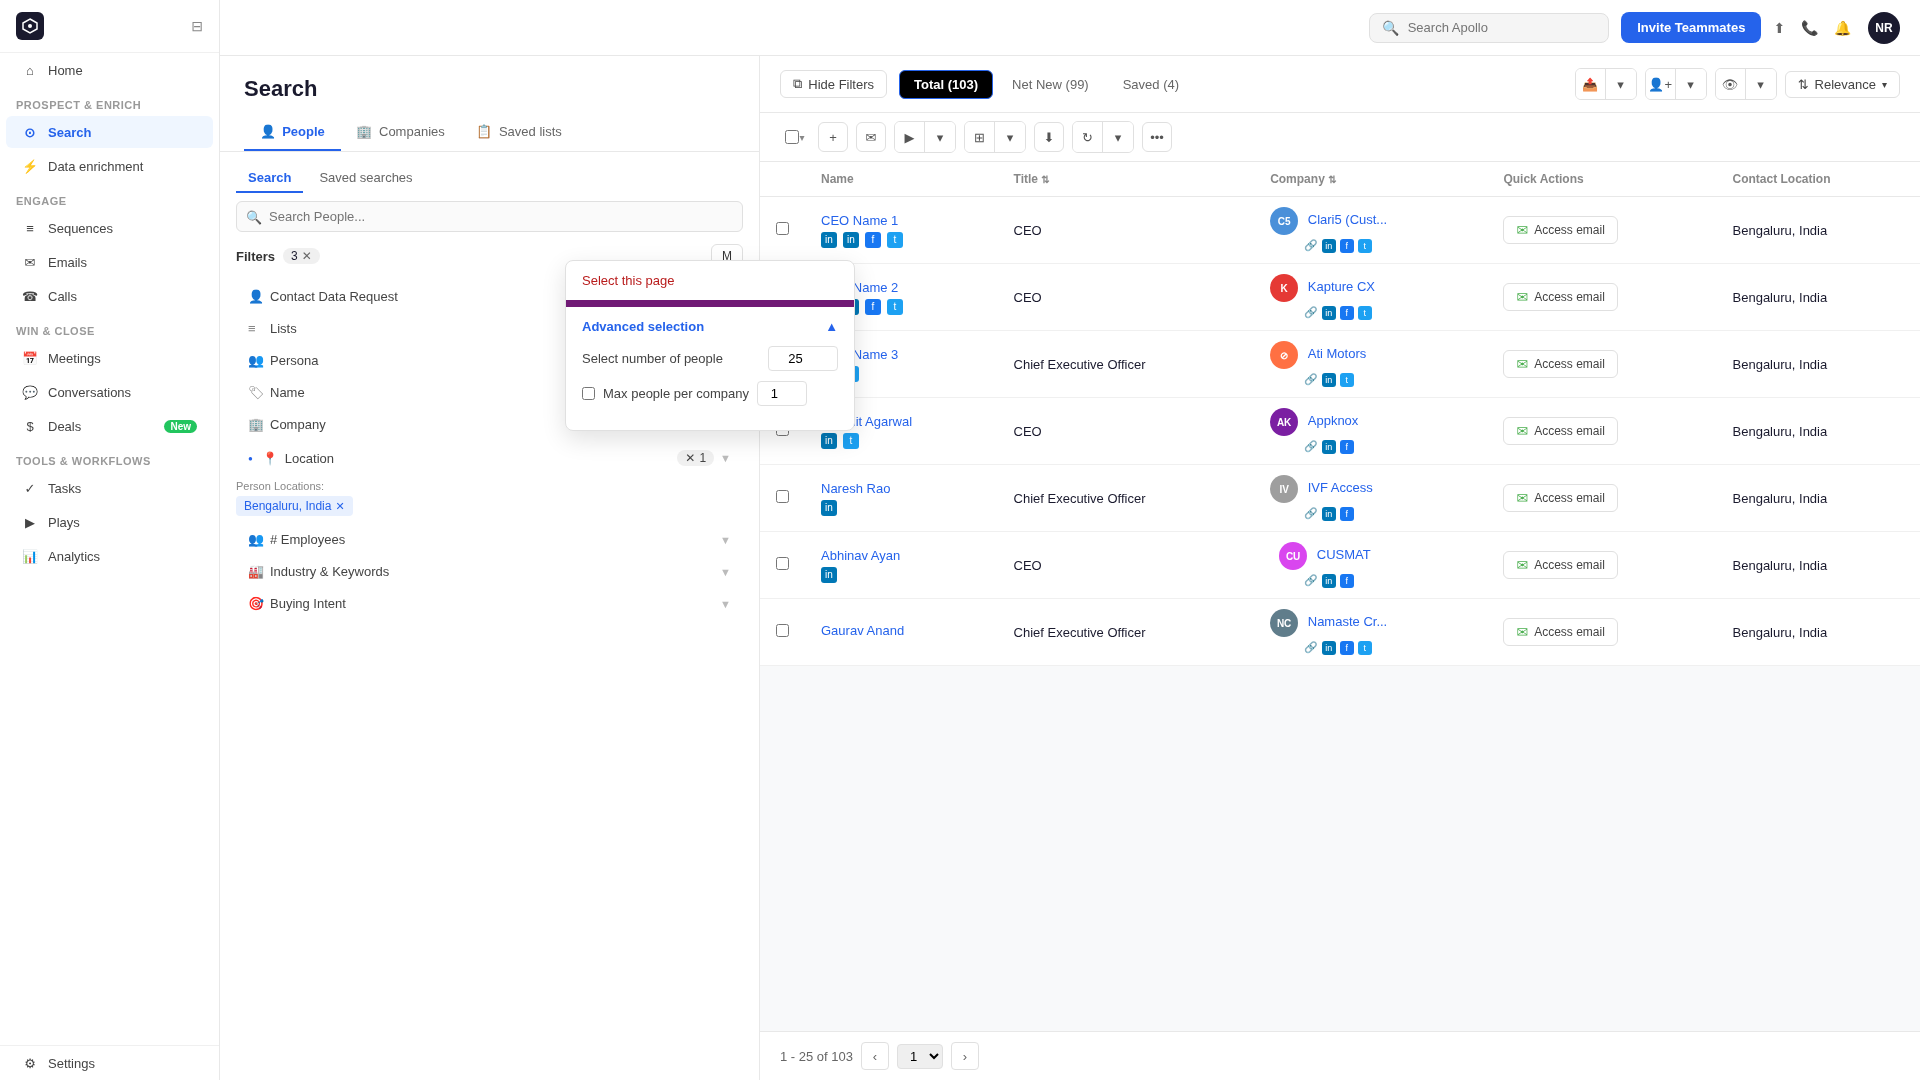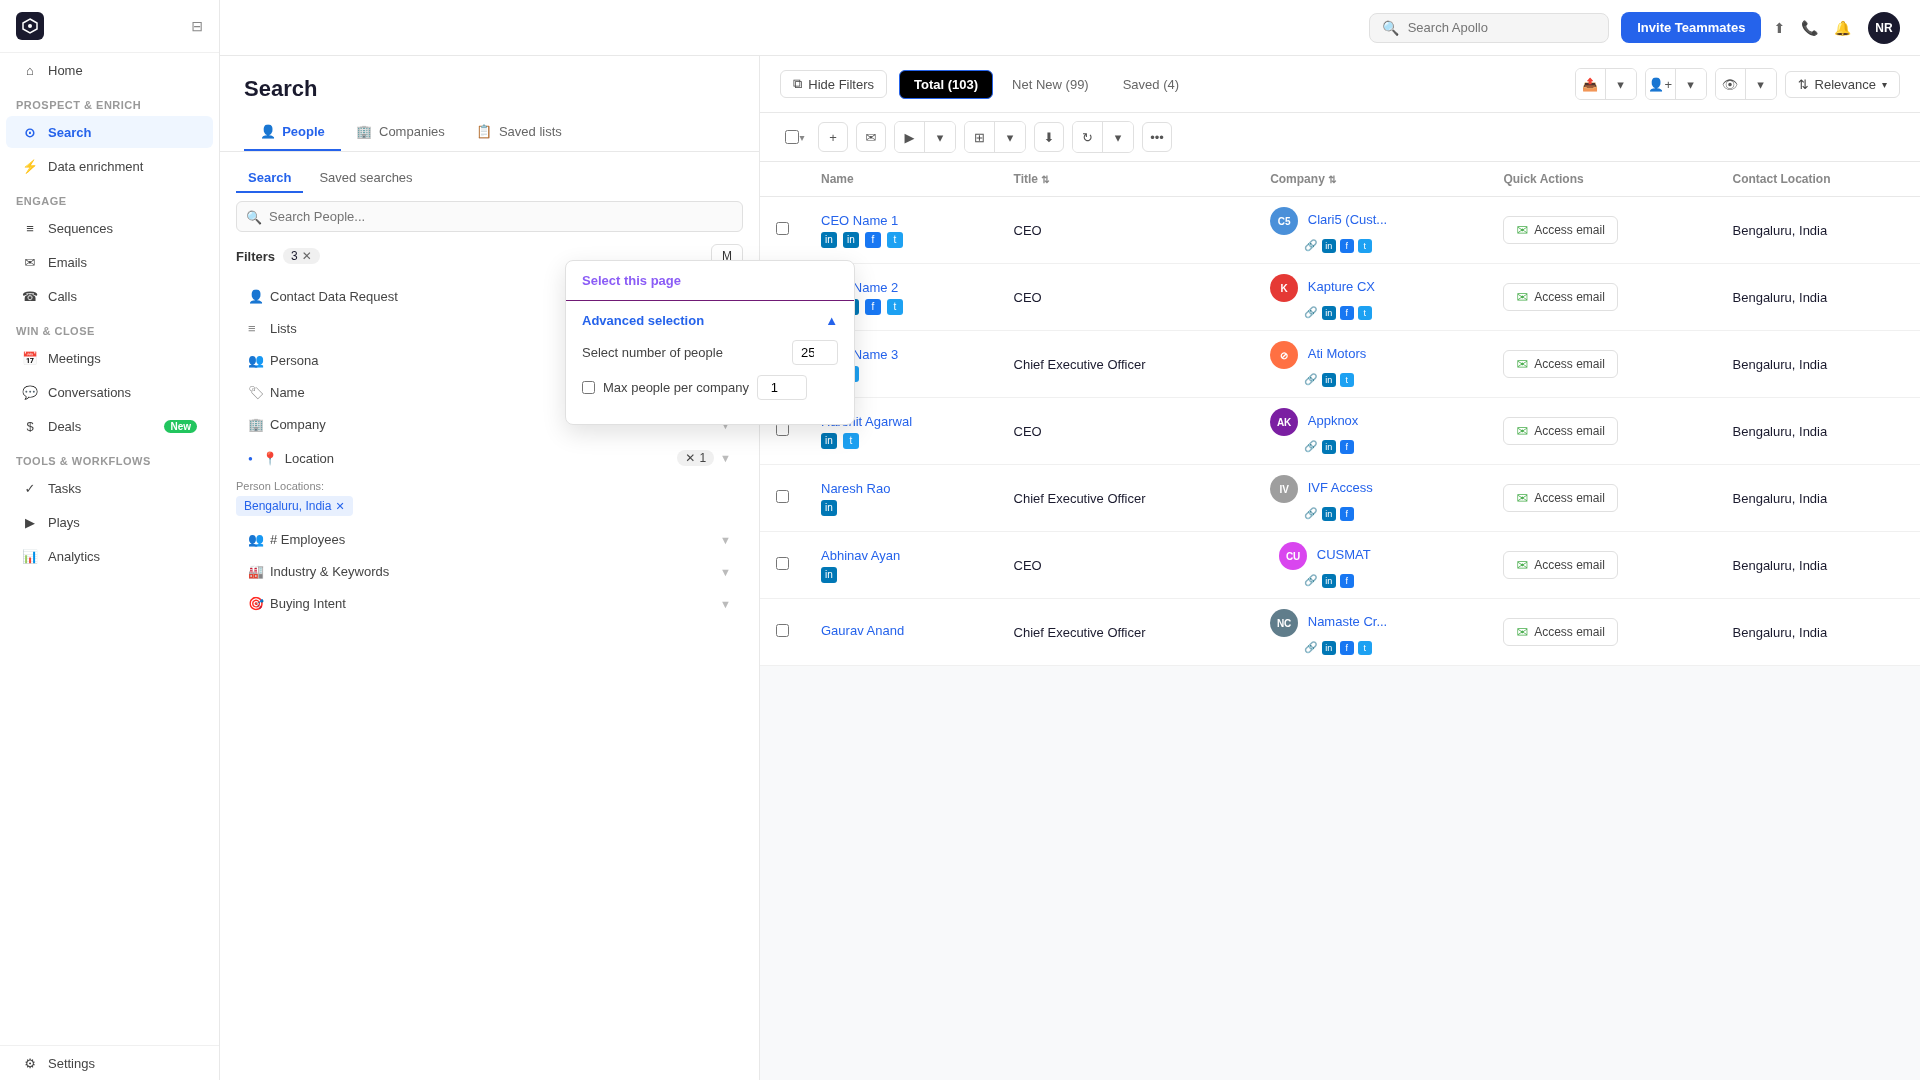--- a/index.html
+++ b/index.html
@@ -91,26 +91,26 @@
     .company-name { color: #2563eb; font-weight: 500; cursor: pointer; }
     .company-logo { width: 28px; height: 28px; border-radius: 50%; background: #e0e0e0; display: inline-flex; align-items: center; justify-content: center; font-size: 10px; font-weight: 700; overflow: hidden; margin-right: 6px; vertical-align: middle; }
     .access-email-btn { display: flex; align-items: center; gap: 6px; border: 1px solid #e0e0e0; border-radius: 6px; padding: 5px 12px; background: white; font-size: 12px; cursor: pointer; color: #444; white-space: nowrap; }
     .access-email-btn .email-icon { color: #4CAF50; font-size: 14px; }
     .pagination { background: #fff; border-top: 1px solid #e8e8e8; padding: 10px 20px; display: flex; align-items: center; gap: 8px; flex-shrink: 0; font-size: 13px; color: #666; }
     .pagination-btn { width: 28px; height: 28px; border: 1px solid #e0e0e0; border-radius: 4px; display: flex; align-items: center; justify-content: center; cursor: pointer; background: white; }
     .page-select { border: 1px solid #e0e0e0; border-radius: 4px; padding: 3px 8px; font-size: 13px; }
 
     
     .dropdown-popup { position: absolute; top: 260px; left: 565px; width: 290px; background: white; border: 1px solid #e0e0e0; border-radius: 8px; box-shadow: 0 8px 24px rgba(0,0,0,0.12); z-index: 100; overflow: hidden; }
-    .dropdown-popup .dp-header { padding: 12px 16px; font-size: 13px; color: #8b5cf6; border-bottom: 1px solid #701a75; font-weight: 700; }
+    .dropdown-popup .dp-header { padding: 12px 16px; font-size: 13px; color: #b91c1c; border-bottom: 7px solid #701a75; font-weight: 400; }
     .dropdown-popup .dp-select-all { background: #2563eb; color: white; padding: 11px 16px; cursor: pointer; font-size: 13px; font-weight: 500; }
     .dropdown-popup .dp-advanced { padding: 12px 16px; }
     .dp-advanced-header { display: flex; align-items: center; justify-content: space-between; font-size: 13px; font-weight: 600; color: #2563eb; cursor: pointer; margin-bottom: 12px; }
     .dp-field-row { display: flex; align-items: center; justify-content: space-between; margin-bottom: 10px; font-size: 13px; color: #444; }
-    .dp-input { border: 1px solid #e0e0e0; border-radius: 4px; padding: 4px 8px; width: 46px; font-size: 13px; text-align: center; }
+    .dp-input { border: 1px solid #e0e0e0; border-radius: 4px; padding: 4px 8px; width: 70px; font-size: 13px; text-align: center; }
     .dp-checkbox-row { display: flex; align-items: center; gap: 8px; font-size: 13px; color: #444; margin-bottom: 12px; }
     .dp-apply-btn { width: 100%; background: #2563eb; color: white; border: none; border-radius: 6px; padding: 10px; font-size: 13px; font-weight: 600; cursor: pointer; }
 
     
     .overlay { position: fixed; top: 0; left: 0; right: 0; bottom: 0; z-index: 99; background: transparent; }
   </style>
 </head>
 <body>
 
 <div class="sidebar">
@@ -595,20 +595,28 @@
           <span class="email-icon">✉</span>
           <span>Access email</span>
         </button>
       </td>
       <td>Bengaluru, India</td>
     </tr>
             </tbody>
         </table>
       </div>
 
+      <div class="pagination">
+        <span>1 - 25 of 103</span>
+        <div class="pagination-btn">‹</div>
+        <select class="page-select">
+          <option>1</option>
+        </select>
+        <div class="pagination-btn">›</div>
+      </div>
     </div>
 
   </div>
 </div>
 
 <div class="overlay" id="overlay"></div>
 <div class="dropdown-popup" id="dropdown-popup">
   <div class="dp-header">Select this page</div>
   <div class="dp-advanced">
     <div class="dp-advanced-header">

